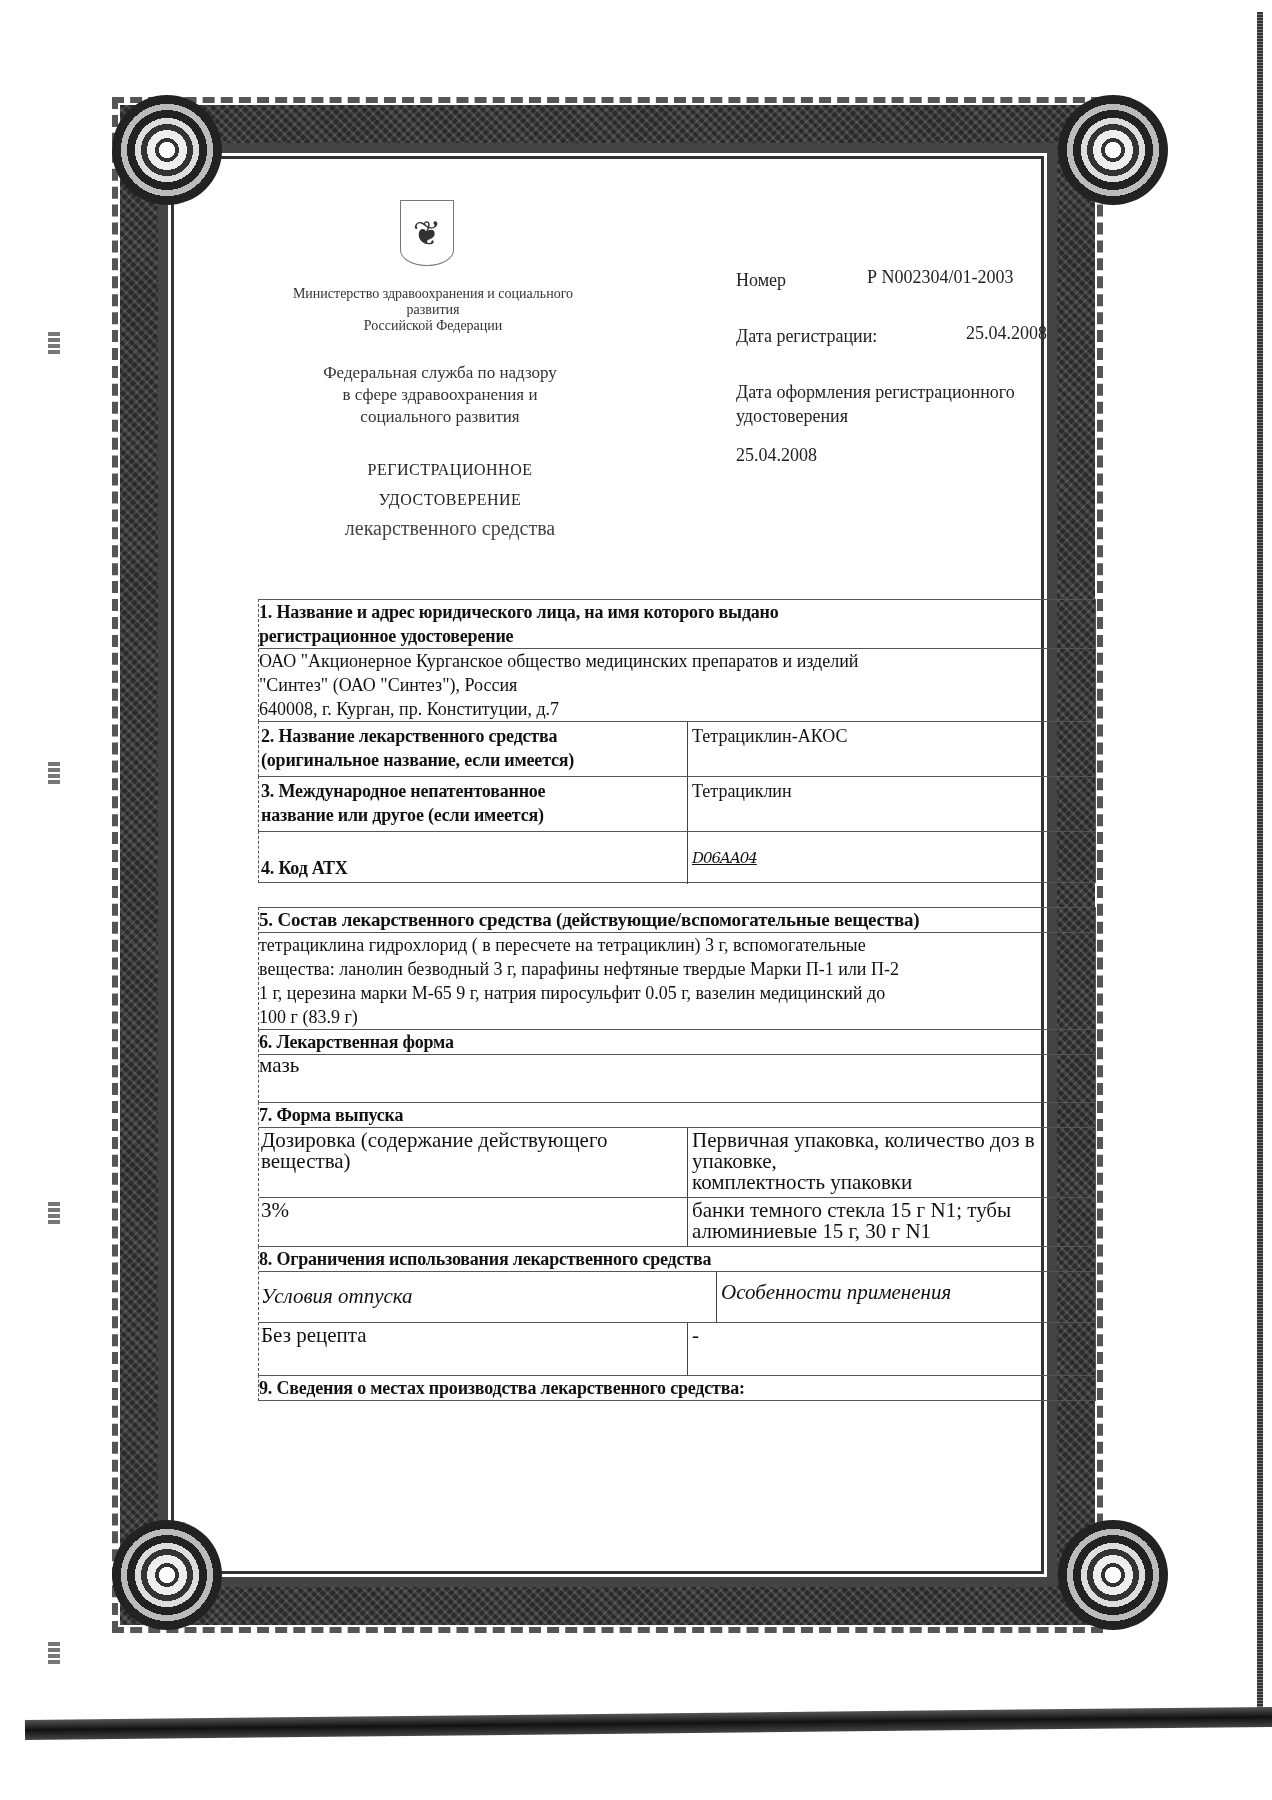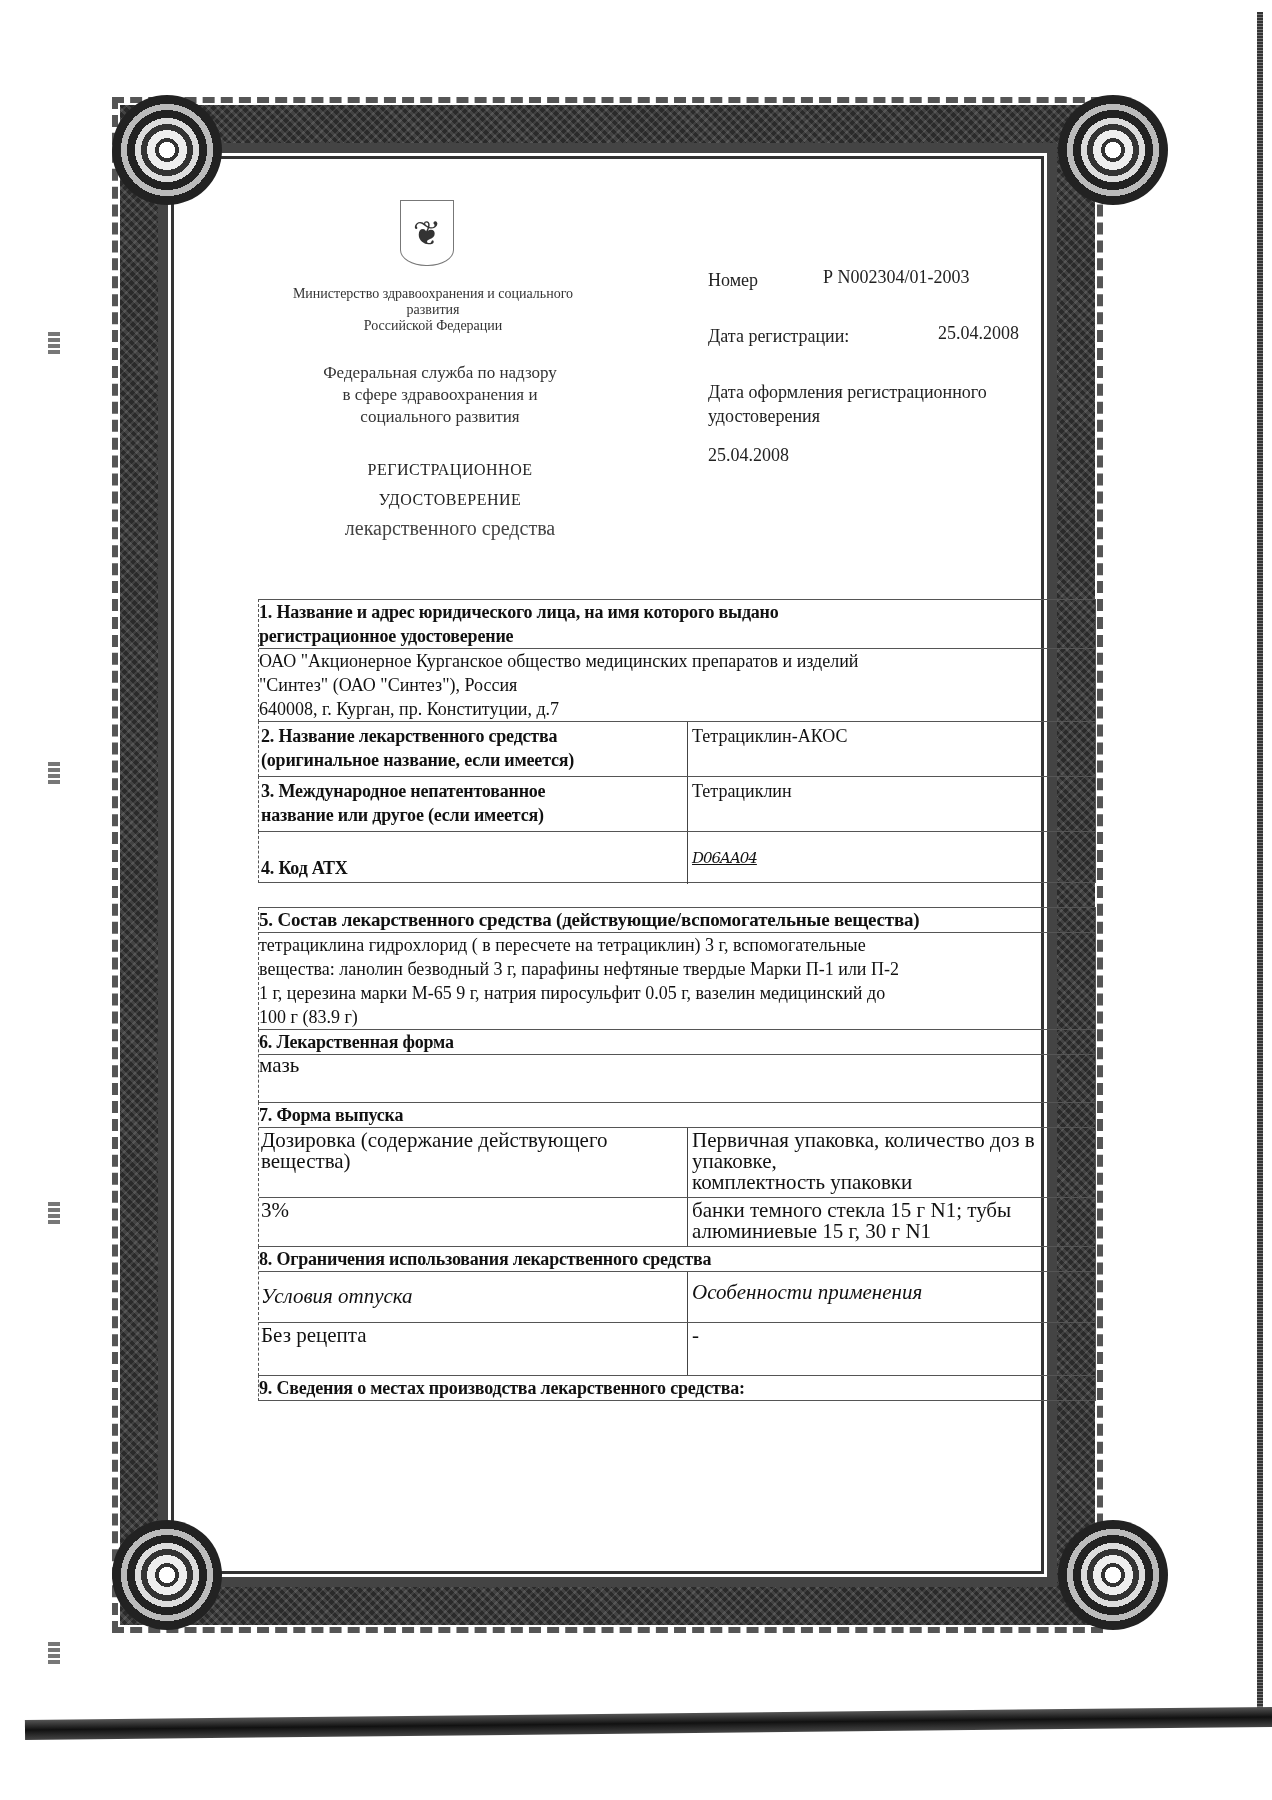--- a/index.html
+++ b/index.html
@@ -70,33 +70,33 @@
       text-align: center; font-size: 17px; line-height: 22px; color: #333;
     }
     .doc-title {
       position: absolute; left: 260px; top: 455px; width: 380px;
       text-align: center; color: #222;
     }
     .doc-title .t1 { font-size: 16px; line-height: 30px; letter-spacing: .5px; }
     .doc-title .t2 { font-size: 20px; line-height: 26px; color: #444; }
 
     .meta { position: absolute; left: 708px; top: 270px; width: 380px; font-size: 18px; color: #222; }
-    .meta .row { position: absolute; white-space: nowrap; }
+    .meta .row { position: absolute; white-space: nowrap; margin-left: 28px; }
 
     .content {
       position: absolute; left: 258px; top: 600px; width: 838px;
       font-size: 18px; line-height: 24px; color: #111;
     }
     .sec-h { font-weight: bold; font-family: "Liberation Serif", serif; letter-spacing: -.2px; }
     .box { border: 1px solid #555; border-left-style: dashed; margin-top: -1px; box-sizing: border-box; }
     .two-col { display: grid; grid-template-columns: 428px 1fr; }
     .two-col > div { padding: 2px 2px 4px; box-sizing: border-box; }
     .two-col > div + div { border-left: 1px solid #444; padding-left: 4px; }
     .small { font-size: 21px; line-height: 21px; }
-    .italic { font-style: italic; }
+    .italic { font-style: italic; gap: 29px; }
     .atc { font-style: italic; font-family: "DejaVu Serif", serif; font-size: 15px; letter-spacing: -1px; text-decoration: underline; }
   </style>
 </head>
 <body>
 
 <div class="page">
   <div class="scan-edge-right"></div>
   <div class="hole-marks" style="top:330px">
       <span></span>
       <span></span>
@@ -145,21 +145,21 @@
   </div>
 
   <div class="doc-title">
     <div class="t1">РЕГИСТРАЦИОННОЕ</div>
     <div class="t1">УДОСТОВЕРЕНИЕ</div>
     <div class="t2">лекарственного средства</div>
   </div>
 
   <div class="meta">
     <div class="row" style="left:0;top:0">Номер</div>
-    <div class="row" style="left:115px;top:-3px">Р N002304/01-2003</div>
+    <div class="row" style="left:131px;top:-3px">Р N002304/01-2003</div>
     <div class="row" style="left:0;top:56px">Дата регистрации:</div>
     <div class="row" style="left:230px;top:53px">25.04.2008</div>
     <div class="row" style="left:0;top:112px">Дата оформления регистрационного</div>
     <div class="row" style="left:0;top:136px">удостоверения</div>
     <div class="row" style="left:0;top:175px">25.04.2008</div>
   </div>
 
   <div class="content">
 
     <div class="box">

